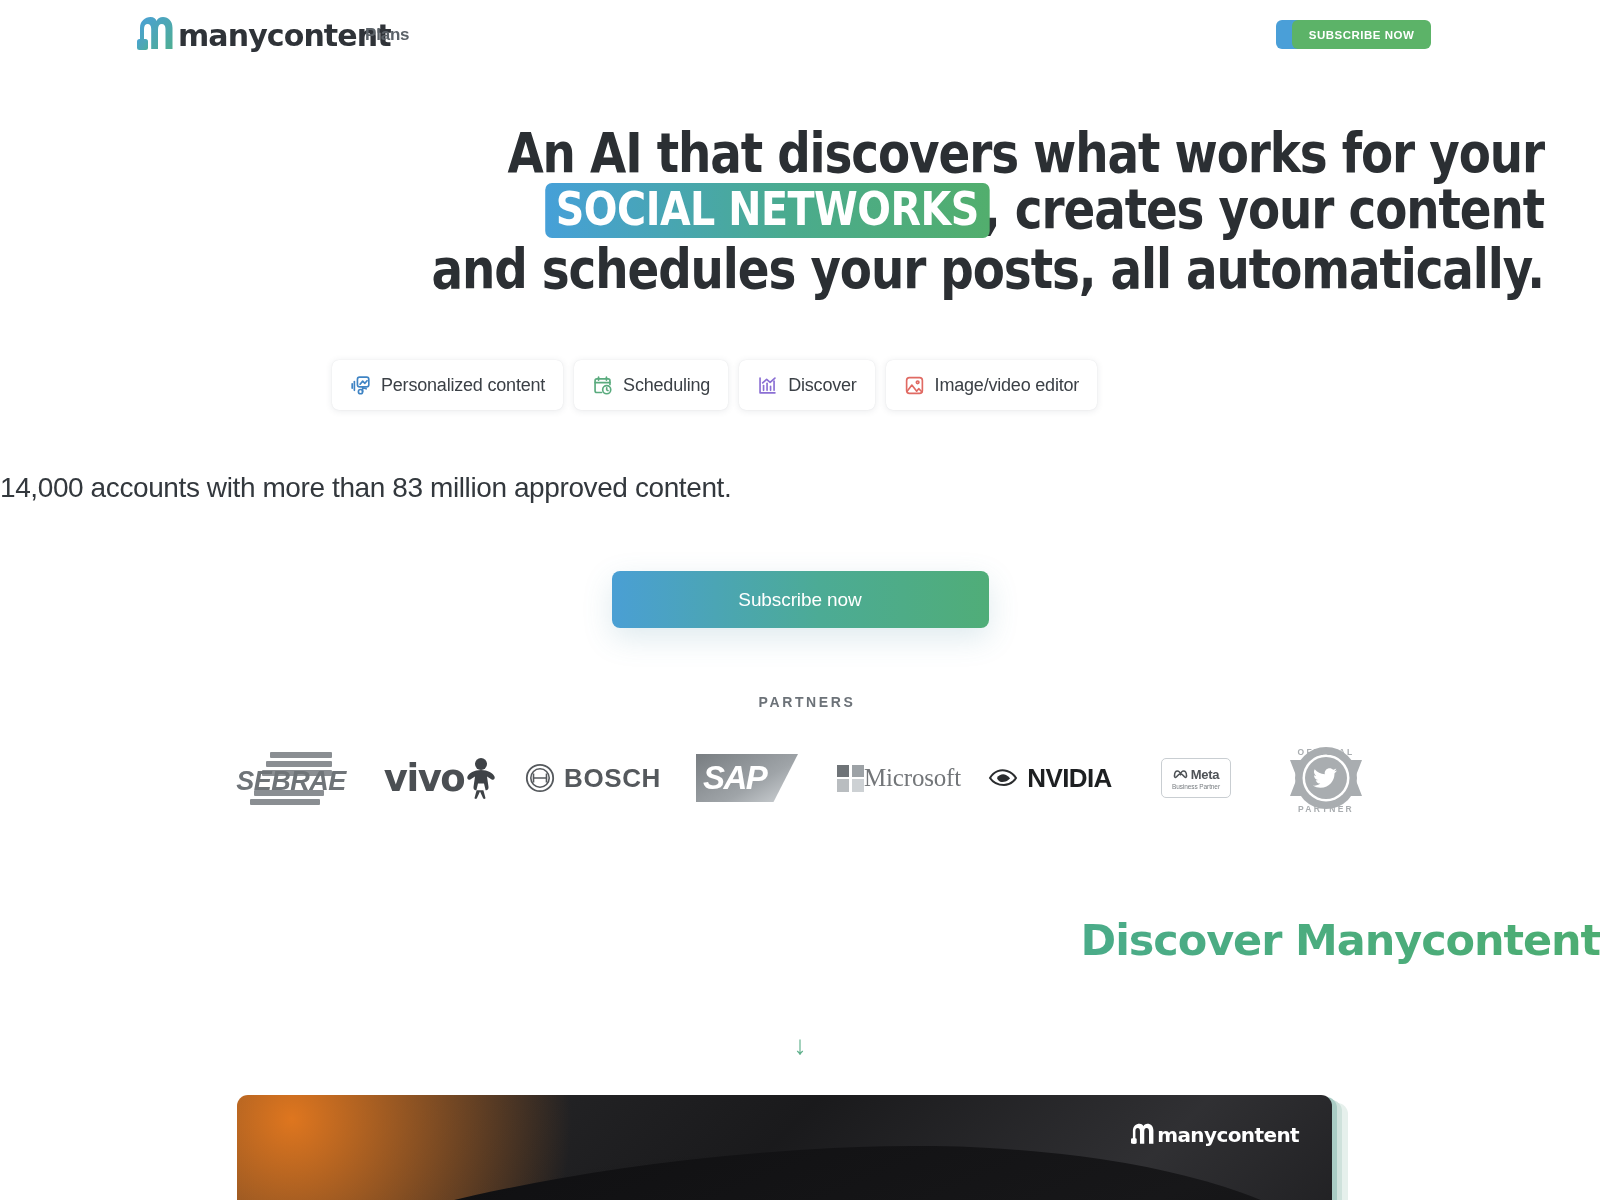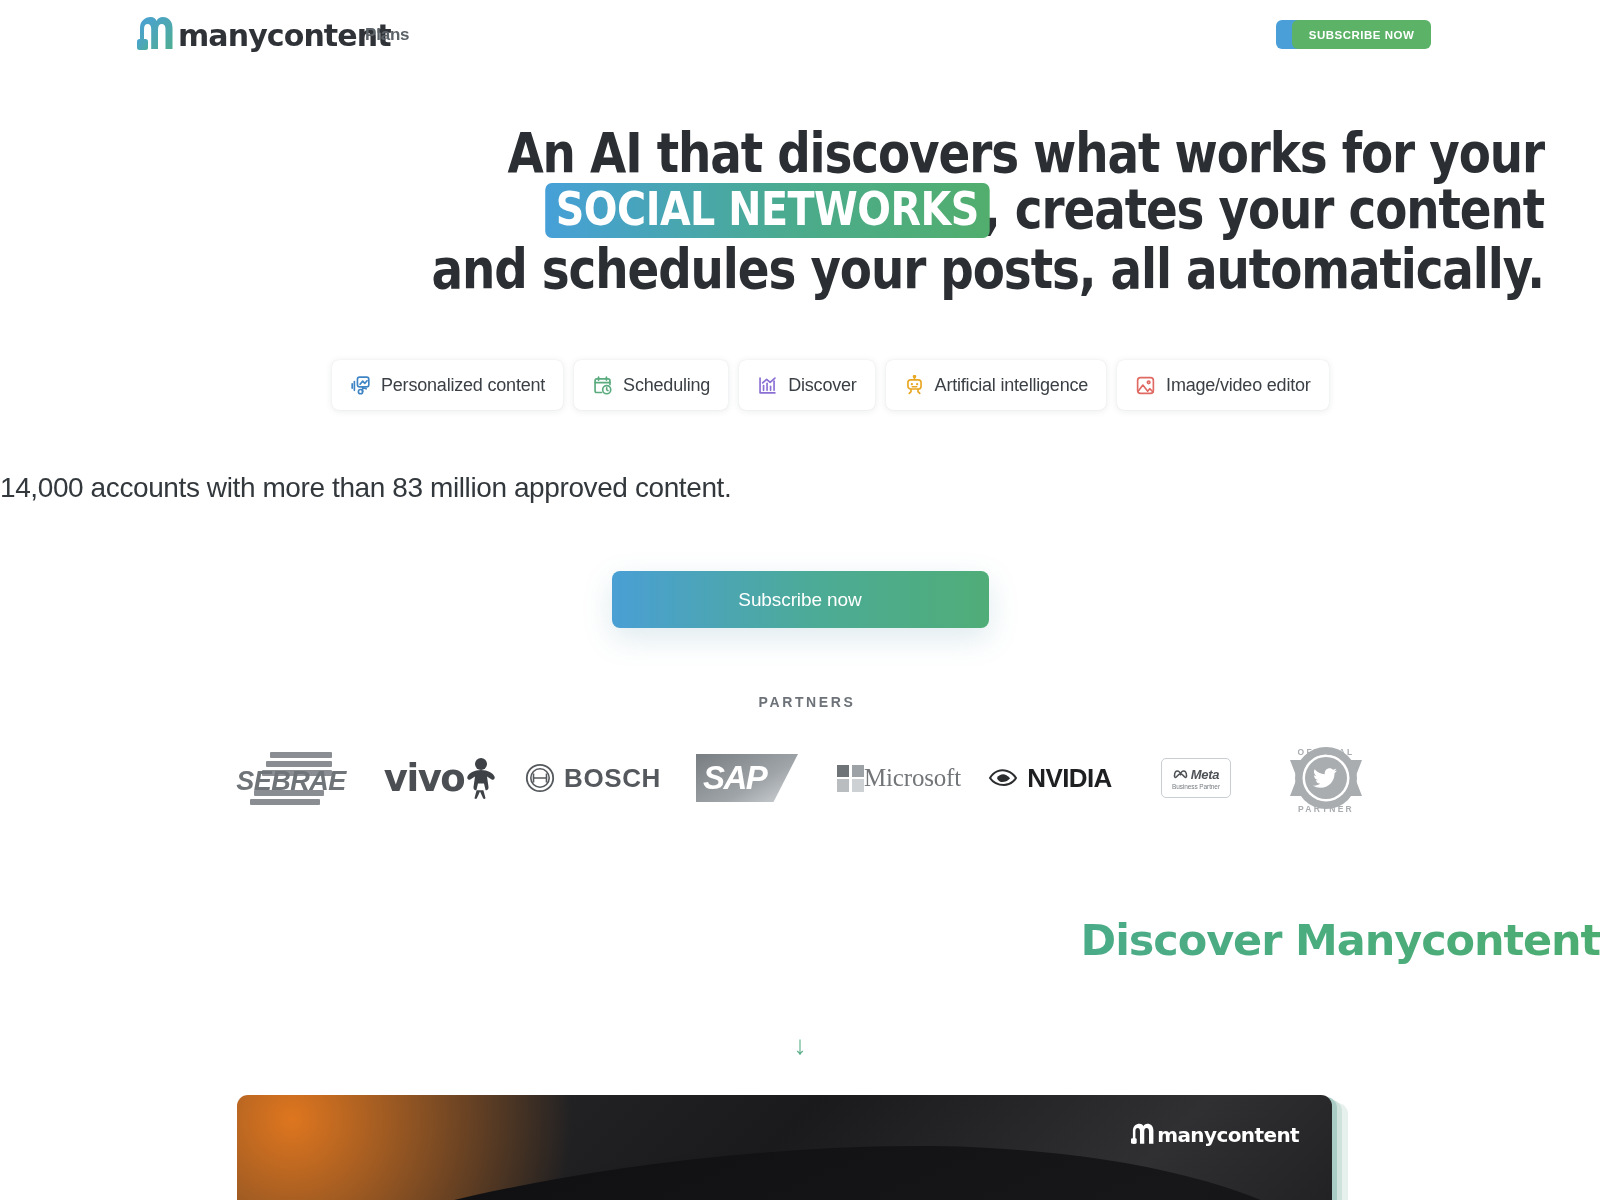--- a/index.html
+++ b/index.html
@@ -165,21 +165,21 @@
     font-size:26px; font-weight:bold; color:#1d1f21; letter-spacing:-0.6px;
     font-family:"Liberation Sans", sans-serif;
   }
 
   .meta-badge {
     width:70px; height:40px; border:1px solid #c9ced2; border-radius:5px;
     display:flex; flex-direction:column; align-items:center; justify-content:center;
     gap:1px; background:#fff;
   }
   .meta-badge .top { display:flex; align-items:center; gap:3px; }
-  .meta-badge .mword { font-size:13px; font-weight:bold; color:#4e5256; letter-spacing:-0.3px;font-style:italic; }
+  .meta-badge .mword { font-size:13px; font-weight:bold; color:#4e5256; letter-spacing:-0.3px; }
   .meta-badge .sub { font-size:6.5px; color:#787d81; letter-spacing:-0.1px; }
 
   .tw-badge { width:100px; height:80px; position:relative; }
 
   
   .discover {
     position:absolute; top:915px; left:0; width:1600px; text-align:right;
   }
   .discover-1 {
     font-size:43px; font-weight:bold; letter-spacing:-1.1px;
@@ -303,35 +303,20 @@
         <path d="M7.5 17.5 L7.5 12"></path>
           <path d="M11.5 17.5 L11.5 9.5"></path>
           <path d="M15.5 17.5 L15.5 13"></path>
           <path d="M19.5 17.5 L19.5 7"></path>
         <path d="M6.5 9 L11 5 L15 8.5 L20.5 3.5"></path>
       </svg>
     </span>
     <span class="pill-label">Discover</span>
   </div>
 
-  <div class="pill">
-    <span class="pill-icon">
-      <svg viewBox="0 0 24 24" fill="none" stroke="#e8a723" stroke-width="1.9" stroke-linecap="round" stroke-linejoin="round">
-        <path d="M12 2 L12 5"></path>
-          <circle cx="12" cy="1.8" r="1.1" fill="#e8a723"></circle>
-        <rect x="4.5" y="5.5" width="15" height="10.5" rx="3.2"></rect>
-        <circle cx="9" cy="10.5" r="1.3" fill="#e8a723" stroke="none"></circle>
-        <circle cx="15" cy="10.5" r="1.3" fill="#e8a723" stroke="none"></circle>
-        <path d="M9.5 13.4 L14.5 13.4"></path>
-        <path d="M8 16.5 L8 19 L6 21"></path>
-          <path d="M16 16.5 L16 19 L18 21"></path>
-      </svg>
-    </span>
-    <span class="pill-label">Artificial intelligence</span>
-  </div>
 
   <div class="pill">
     <span class="pill-icon">
       <svg viewBox="0 0 24 24" fill="none" stroke="#e06a63" stroke-width="1.9" stroke-linecap="round" stroke-linejoin="round">
         <rect x="3" y="3" width="18" height="18" rx="3.2"></rect>
         <circle cx="15.6" cy="8.4" r="1.5"></circle>
         <path d="M3.6 18.6 L9 11.5 L14.5 18.5 L16.8 15.6 L20.6 19.4"></path>
       </svg>
     </span>
     <span class="pill-label">Image/video editor</span>

